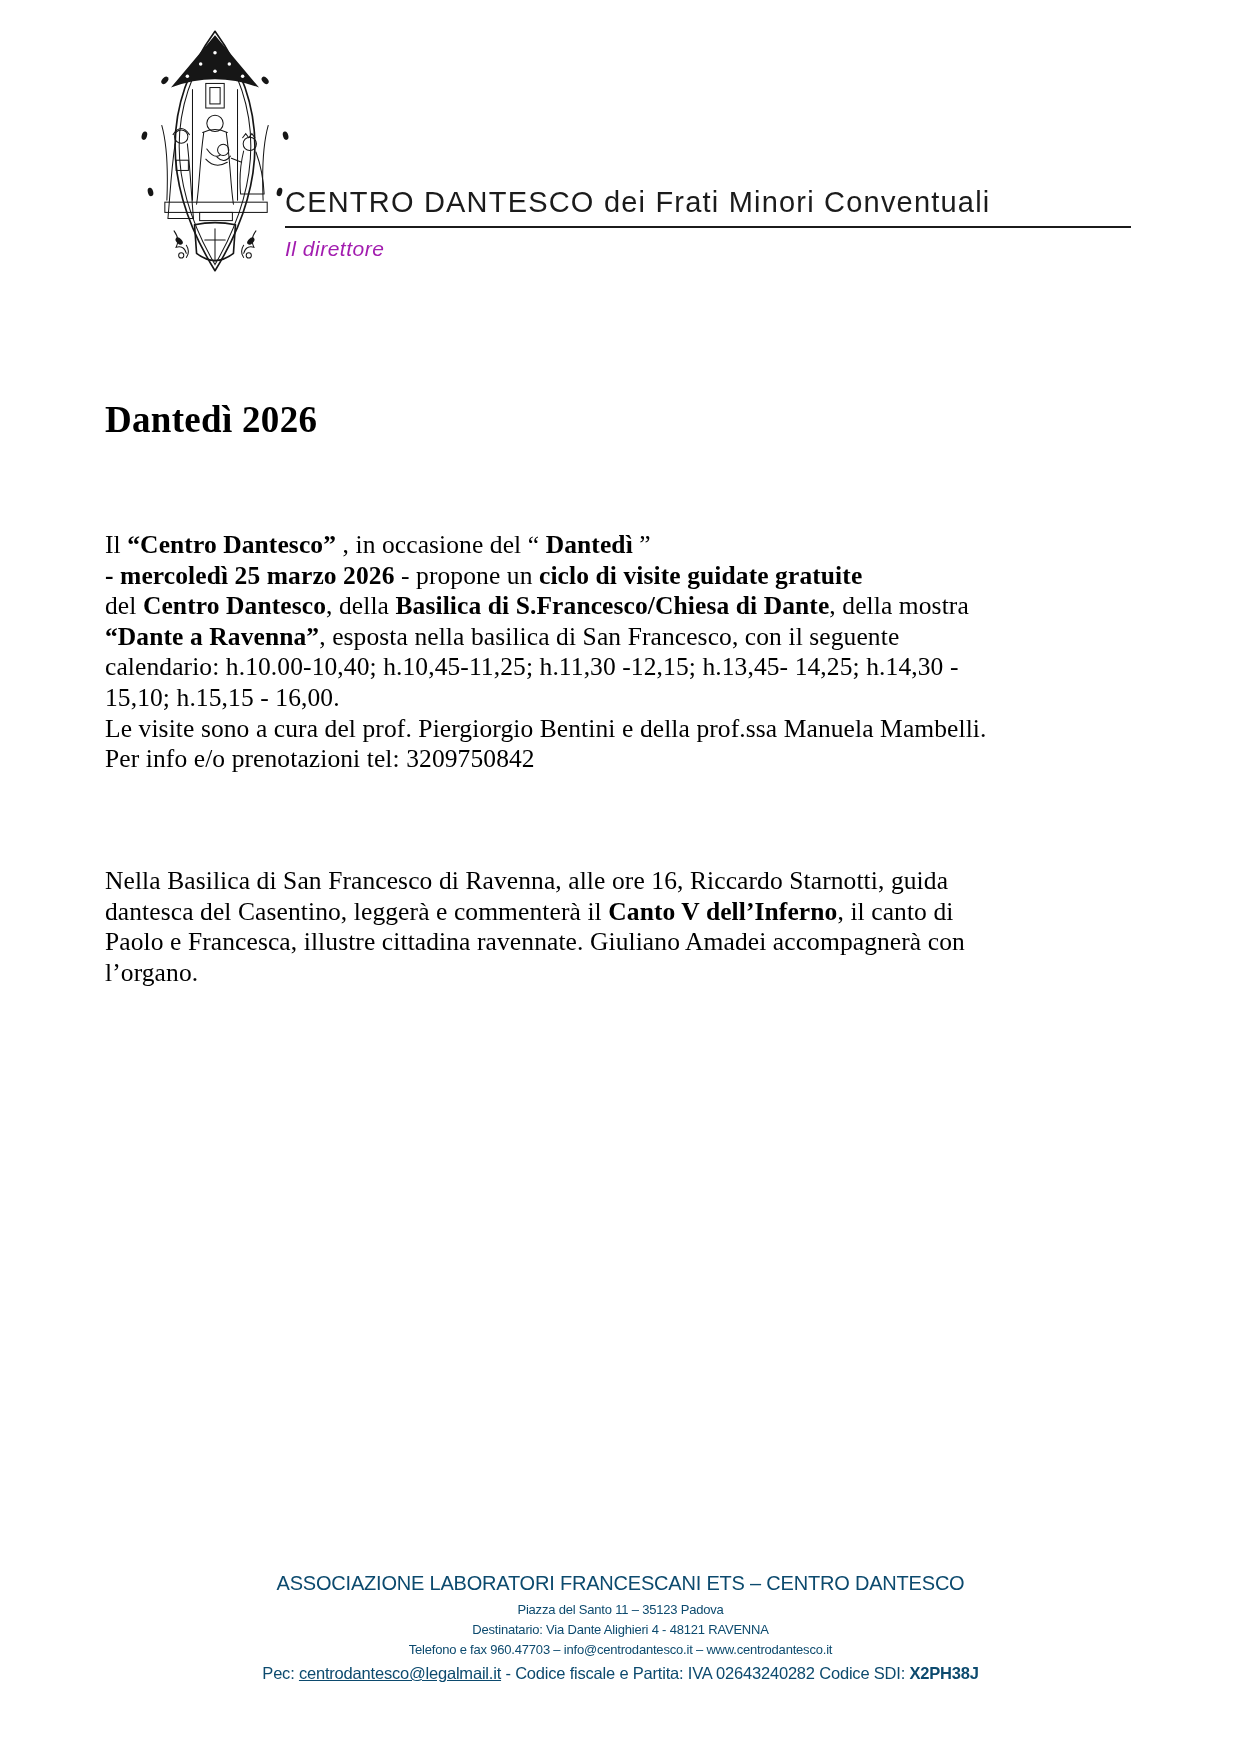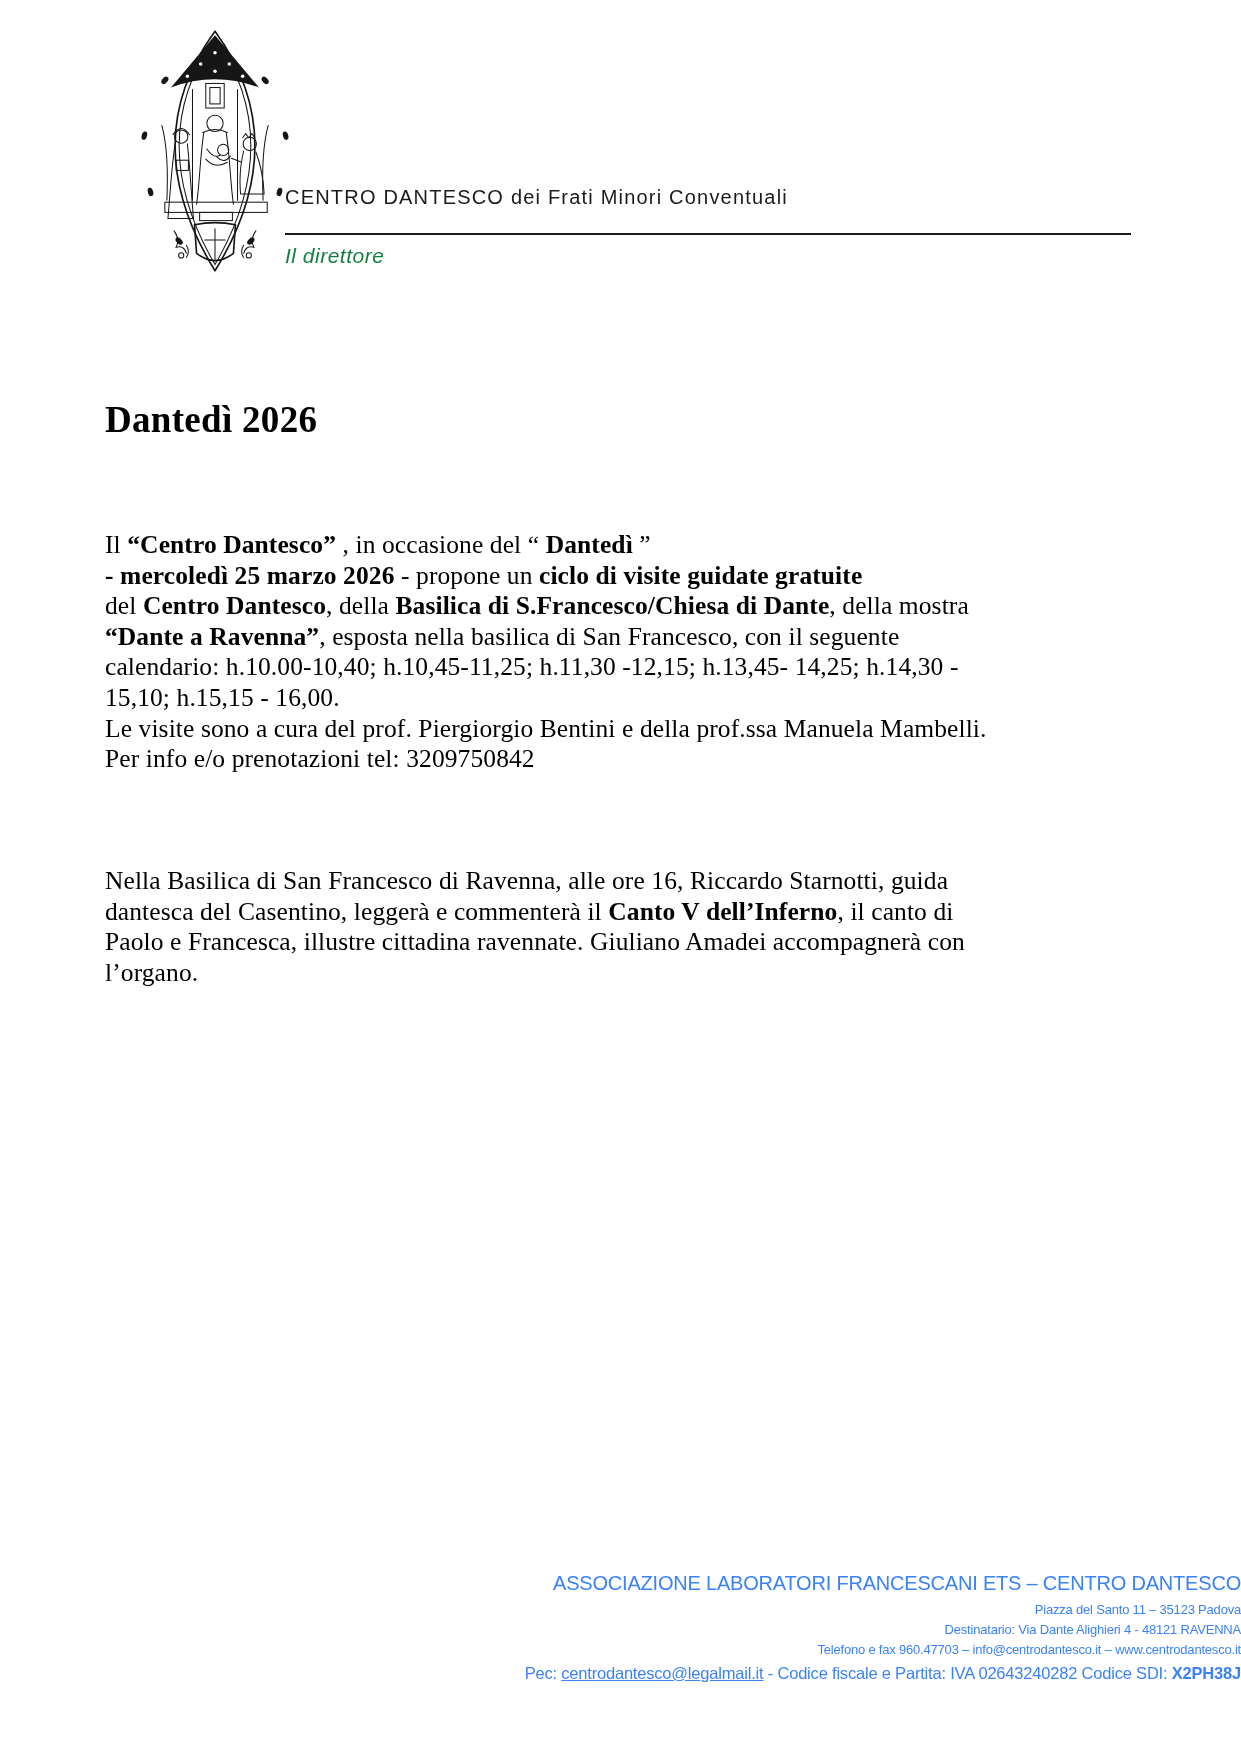--- a/index.html
+++ b/index.html
@@ -22,33 +22,33 @@
     height: 246px;
   }
   .letterhead {
     position: absolute;
     left: 285px;
     top: 186px;
     width: 846px;
   }
   .org-title {
     font-family: "Liberation Sans", sans-serif;
-    font-size: 20px;
+    font-size: 29px;
     font-weight: 400;
     letter-spacing: 1.2px;
     color: #1b1b1b;
-    padding-bottom: 24px;
+    padding-bottom: 7px;
     border-bottom: 2px solid #1b1b1b;
     white-space: nowrap;
   }
   .role {
     font-family: "Liberation Sans", sans-serif;
     font-style: italic;
     font-size: 21px;
-    color: #15803d;
+    color: #a21caf;
     margin-top: 9px;
     letter-spacing: 0.5px;
   }
 
   
   .doc-title {
     position: absolute;
     left: 105px;
     top: 398px;
     margin: 0;
@@ -69,23 +69,23 @@
   }
   .para1 { top: 530px; }
   .para2 { top: 866px; }
 
   
   .footer {
     position: absolute;
     left: 0;
     top: 1572px;
     width: 100%;
-    text-align: right;
+    text-align: center;
     font-family: "Liberation Sans", sans-serif;
-    color: #3b82f6;
+    color: #0c4a6e;
     letter-spacing: -0.2px;
   }
   .footer-line-1 { font-size: 20px; margin-bottom: 7px; }
   .footer-line-2 { font-size: 13px; margin-bottom: 5px; }
   .footer-line-3 { font-size: 16.5px; margin-top: 7px; }
 
   .seal-stroke { fill: none; stroke: #161616; stroke-width: 1.6; stroke-linecap: round; stroke-linejoin: round; }
   .seal-thin   { fill: none; stroke: #161616; stroke-width: 1;   stroke-linecap: round; }
   .seal-fill   { fill: #161616; stroke: none; }
 </style>

